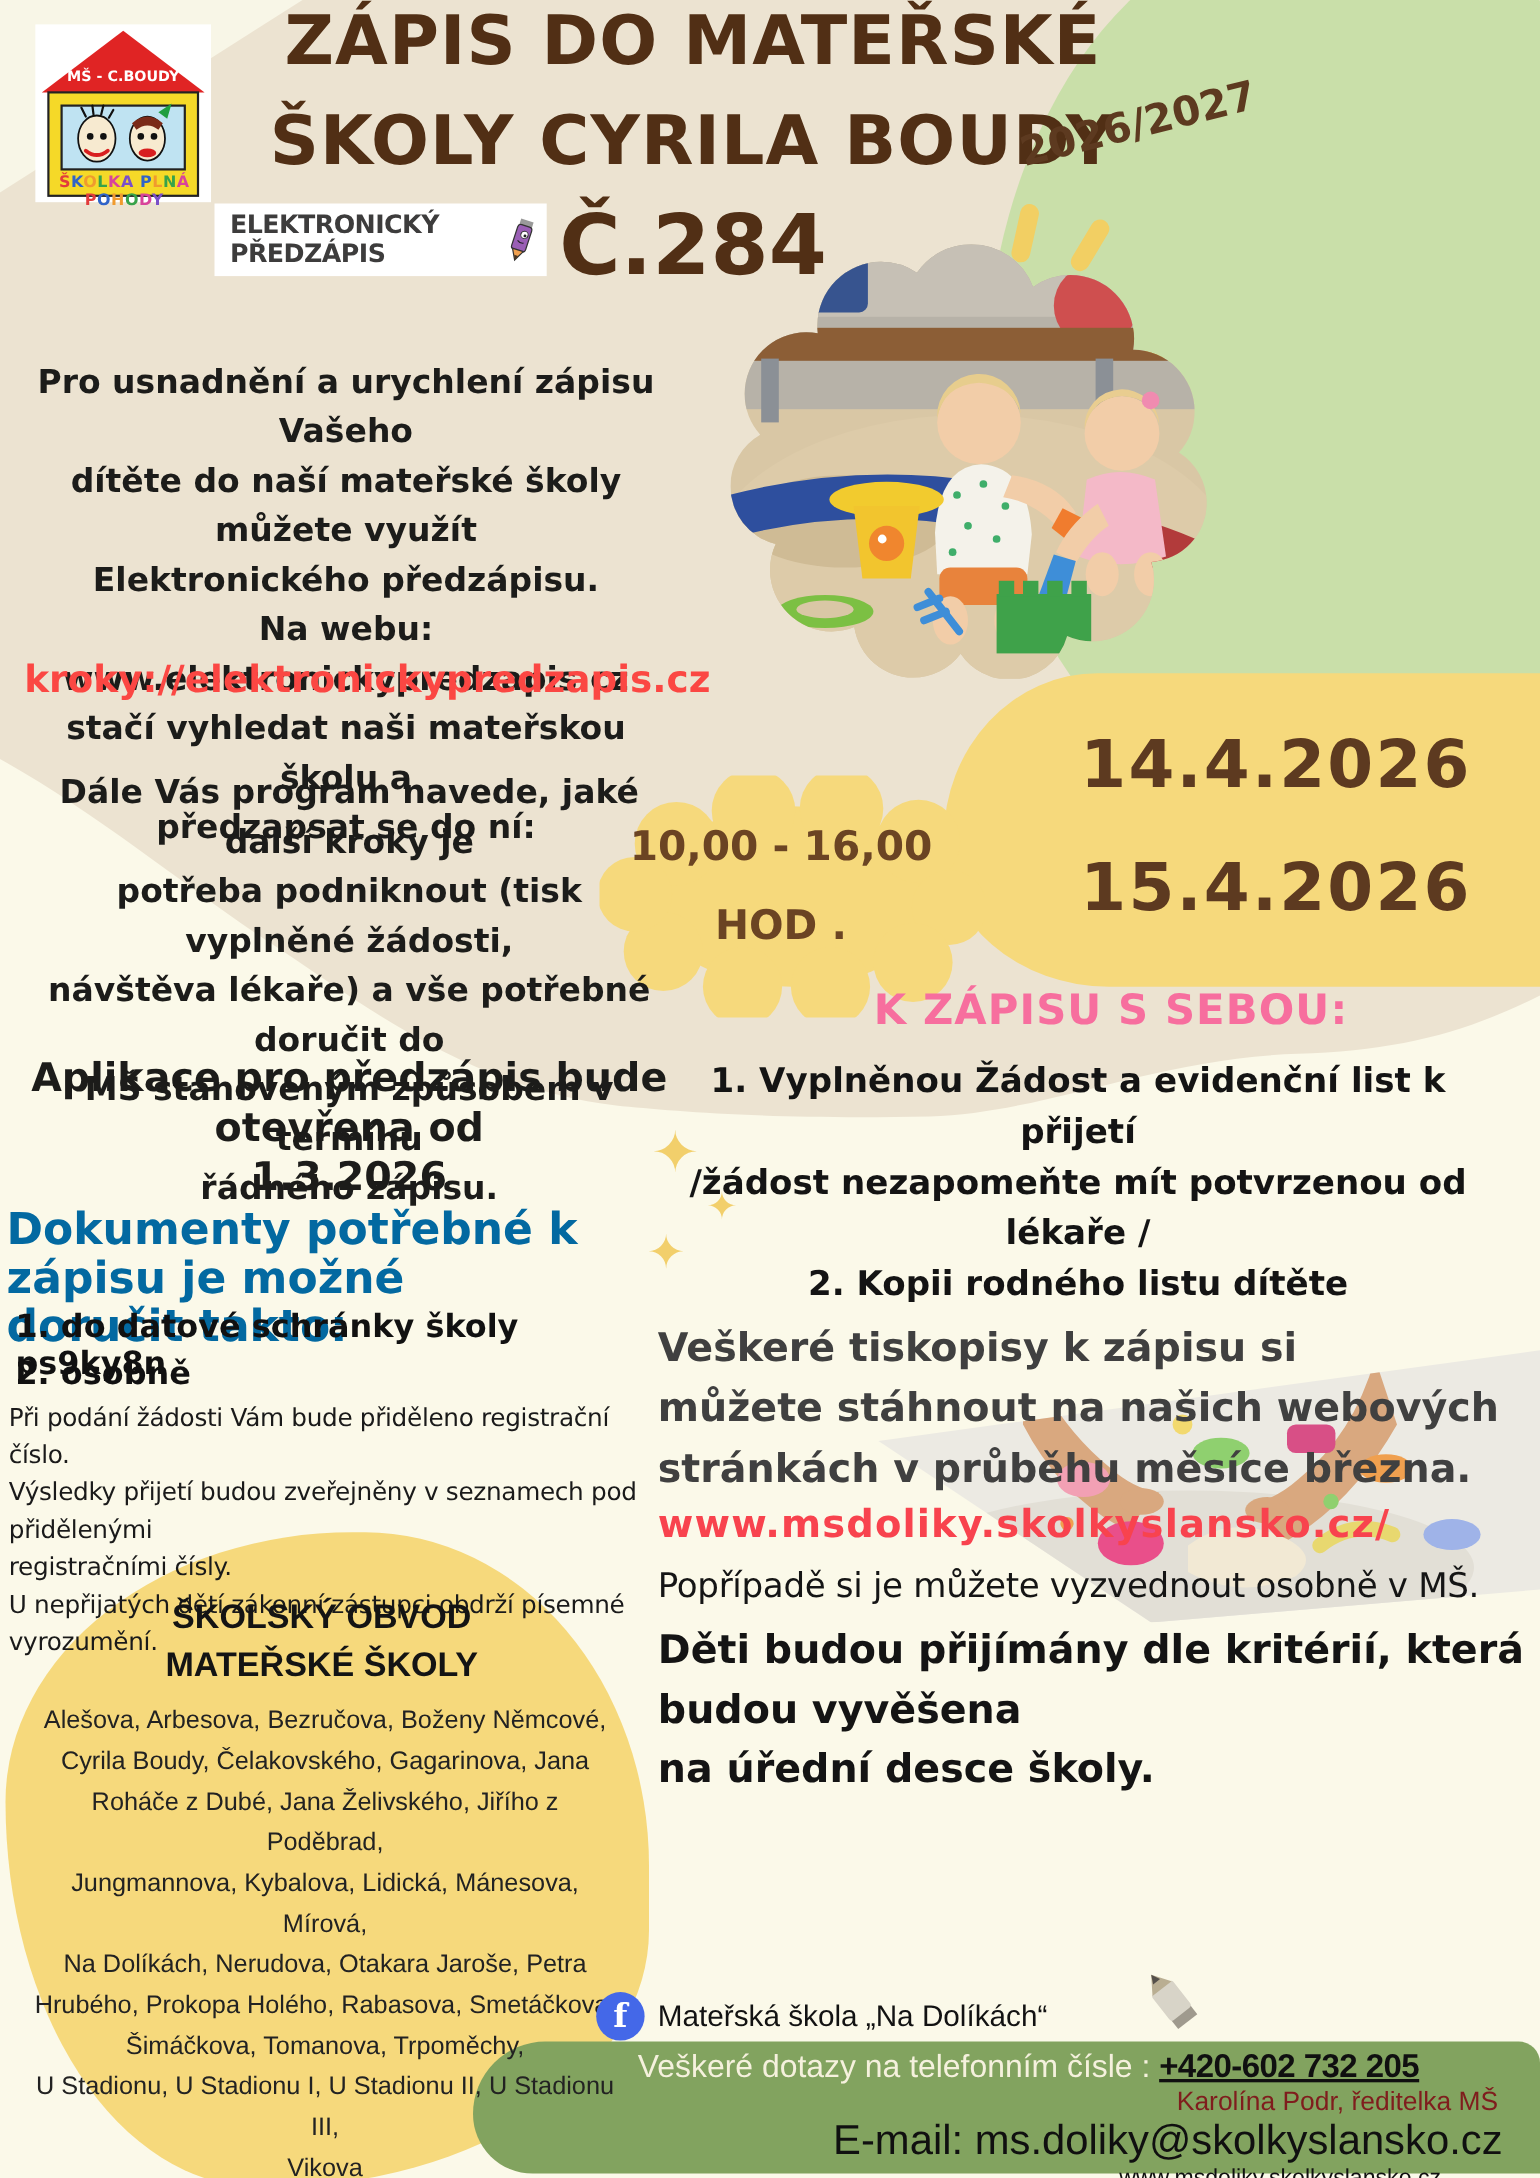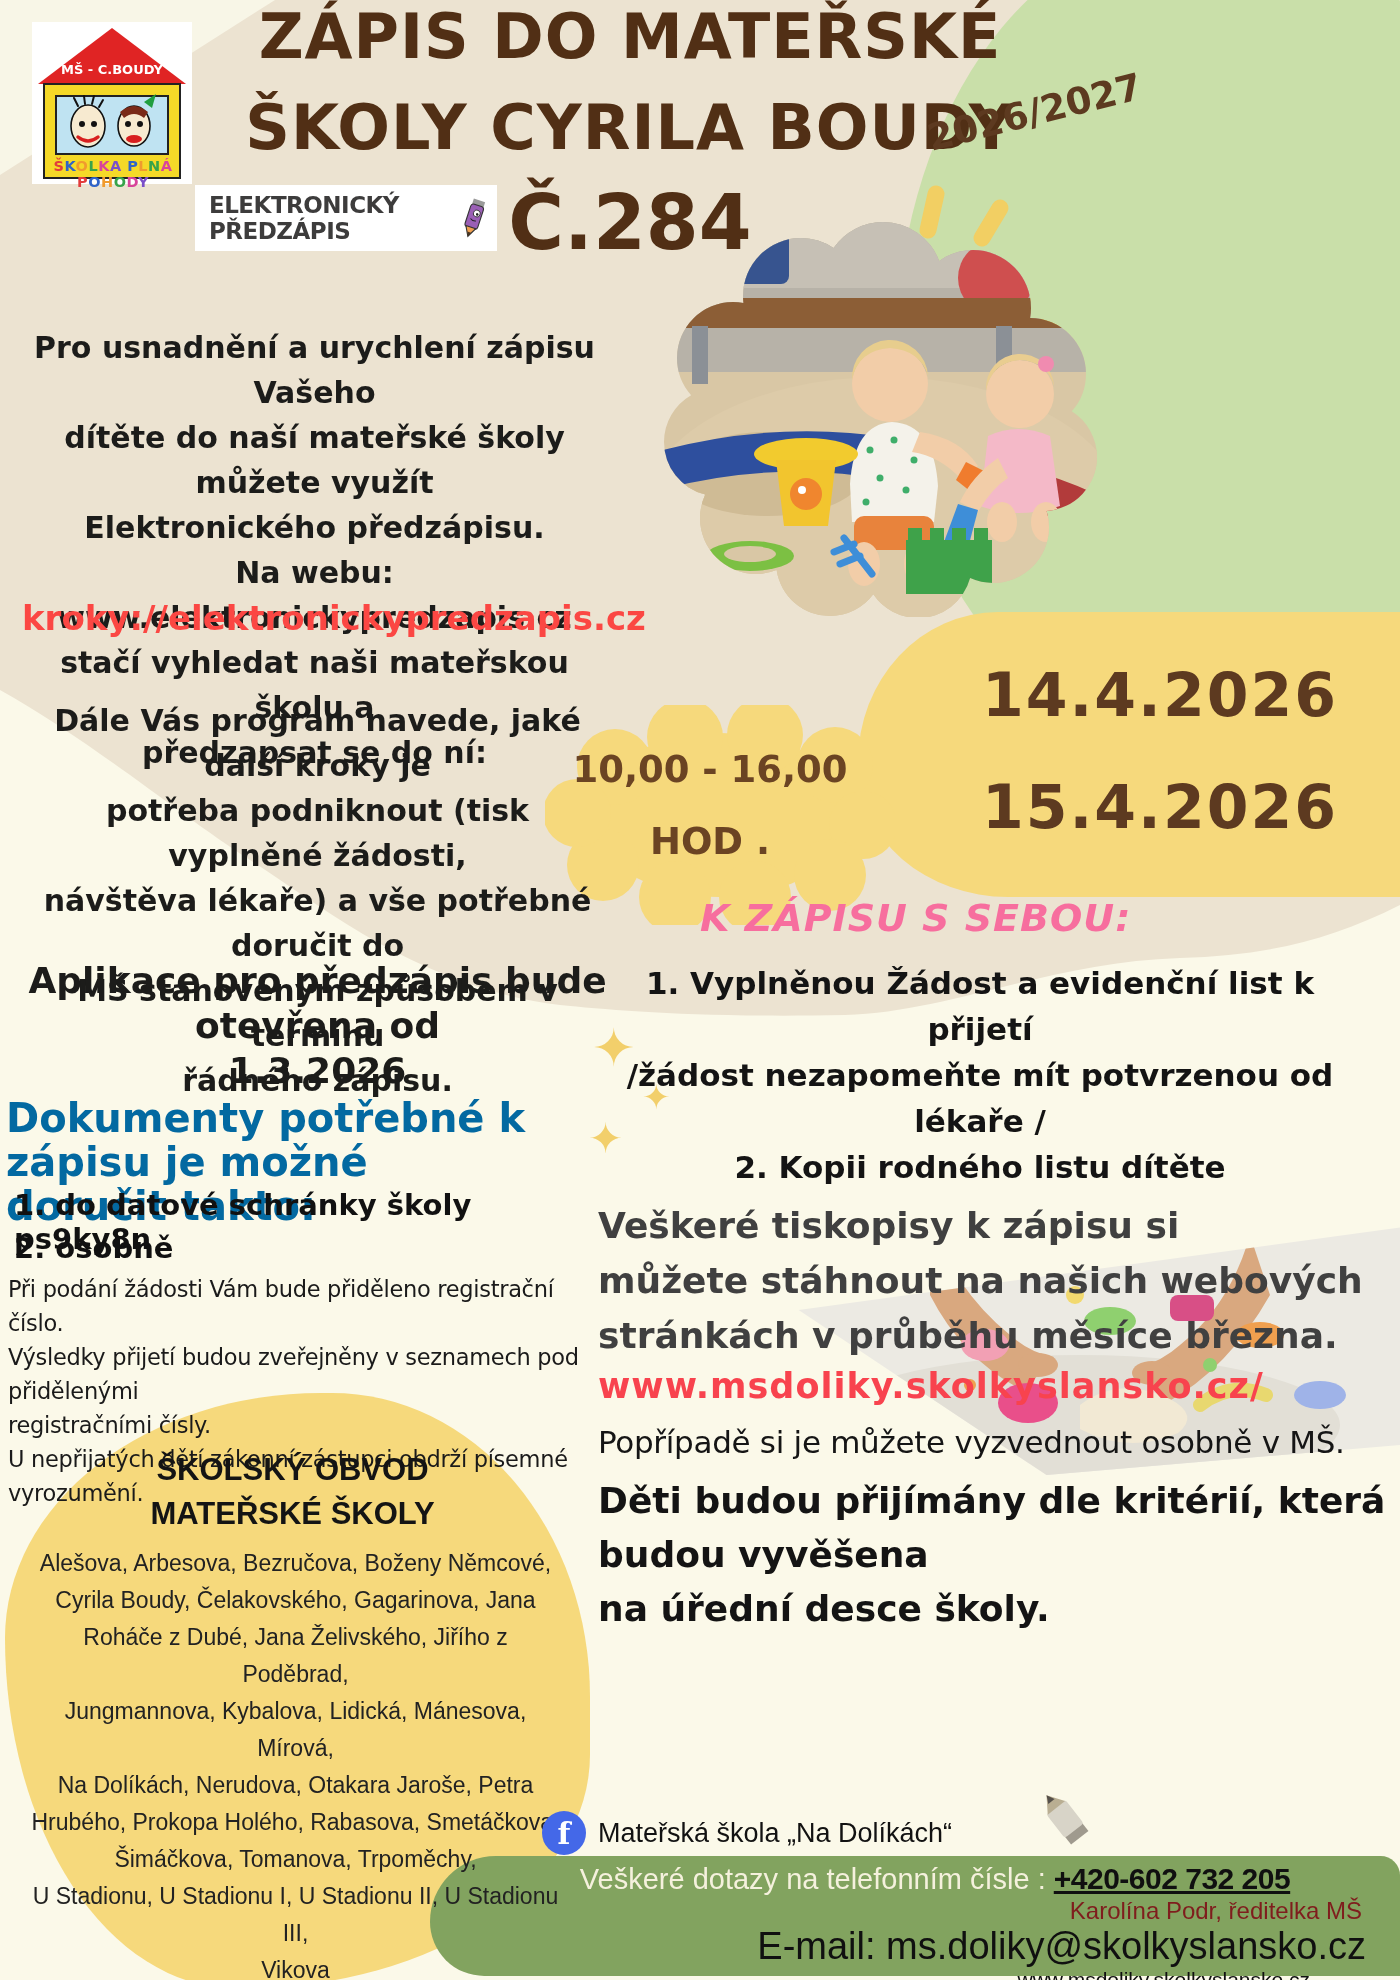--- a/index.html
+++ b/index.html
@@ -42,22 +42,22 @@
            color:#1a1a1a;letter-spacing:-0.3px;}
   .disthead{left:60px;top:1448px;width:465px;text-align:center;font-weight:800;
             font-size:31px;line-height:44px;color:#141414;z-index:5;font-family:"Liberation Sans",sans-serif;}
   .streets{left:28px;top:1545px;width:535px;text-align:center;font-size:23px;line-height:37px;
            color:#222;z-index:5;font-family:"Liberation Sans",sans-serif;}
   
   .date-col{left:925px;width:470px;text-align:center;font-weight:800;color:#5d3a20;
             font-size:60px;letter-spacing:2px;z-index:5;}
   .time-col{left:555px;width:310px;text-align:center;font-weight:800;color:#6b4423;
             font-size:37px;z-index:5;}
-  .pinkhead{left:700px;top:896px;width:620px;font-weight:800;
-            font-size:38px;color:#f76e9e;letter-spacing:1px;z-index:5;font-style:italic;}
+  .pinkhead{left:700px;top:896px;width:620px;text-align:center;font-weight:800;
+            font-size:38px;color:#f76e9e;letter-spacing:1px;z-index:5;}
   .bring{left:560px;top:960px;width:840px;text-align:center;font-weight:800;
          font-size:31px;line-height:46px;color:#141414;z-index:5;}
   .forms{left:598px;top:1198px;width:800px;font-weight:800;font-size:36px;line-height:55px;
          color:#404040;z-index:5;}
   .pinklink{left:598px;top:1366px;width:800px;font-weight:800;font-size:35px;color:#f8434e;
             letter-spacing:1px;z-index:5;cursor:pointer;text-decoration:none;display:block;}
   .pickup{left:598px;top:1424px;width:800px;font-size:31px;color:#151515;z-index:5;letter-spacing:-0.3px;}
   .criteria{left:598px;top:1474px;width:800px;font-weight:800;font-size:36px;line-height:54px;
             color:#141414;z-index:5;}
   .sparkle{color:#f2cf6b;z-index:4;line-height:1;}

